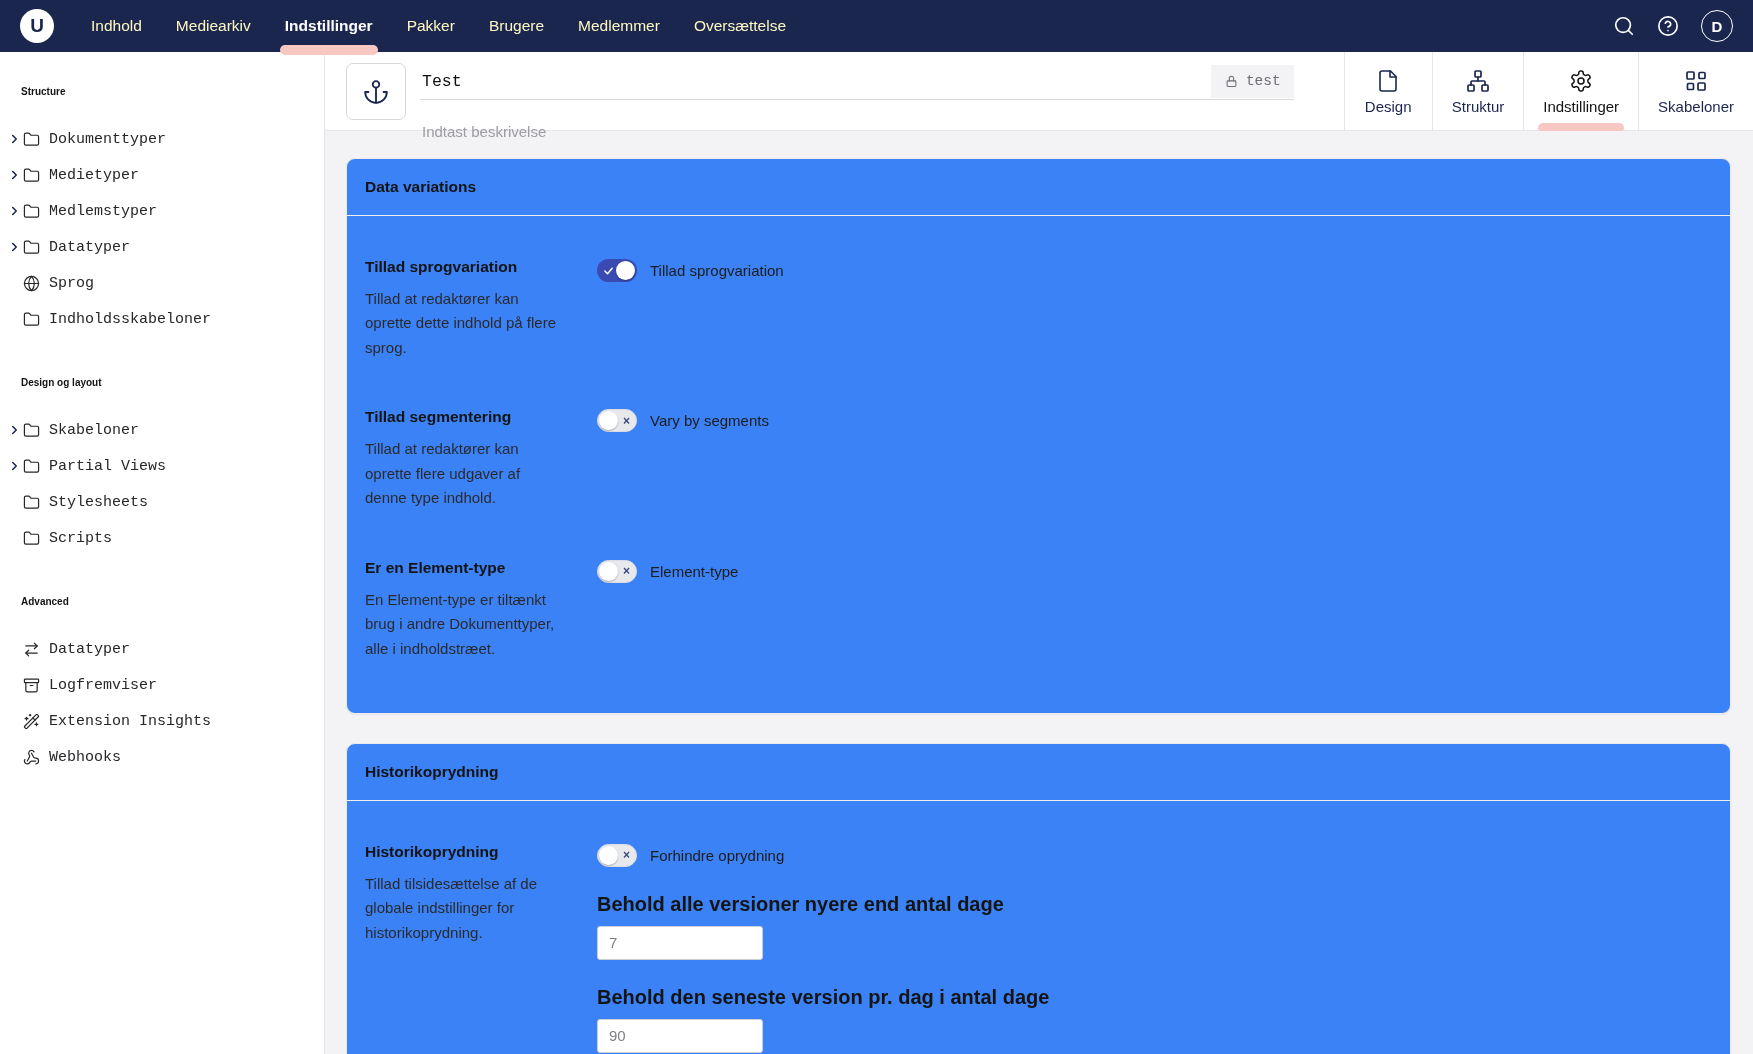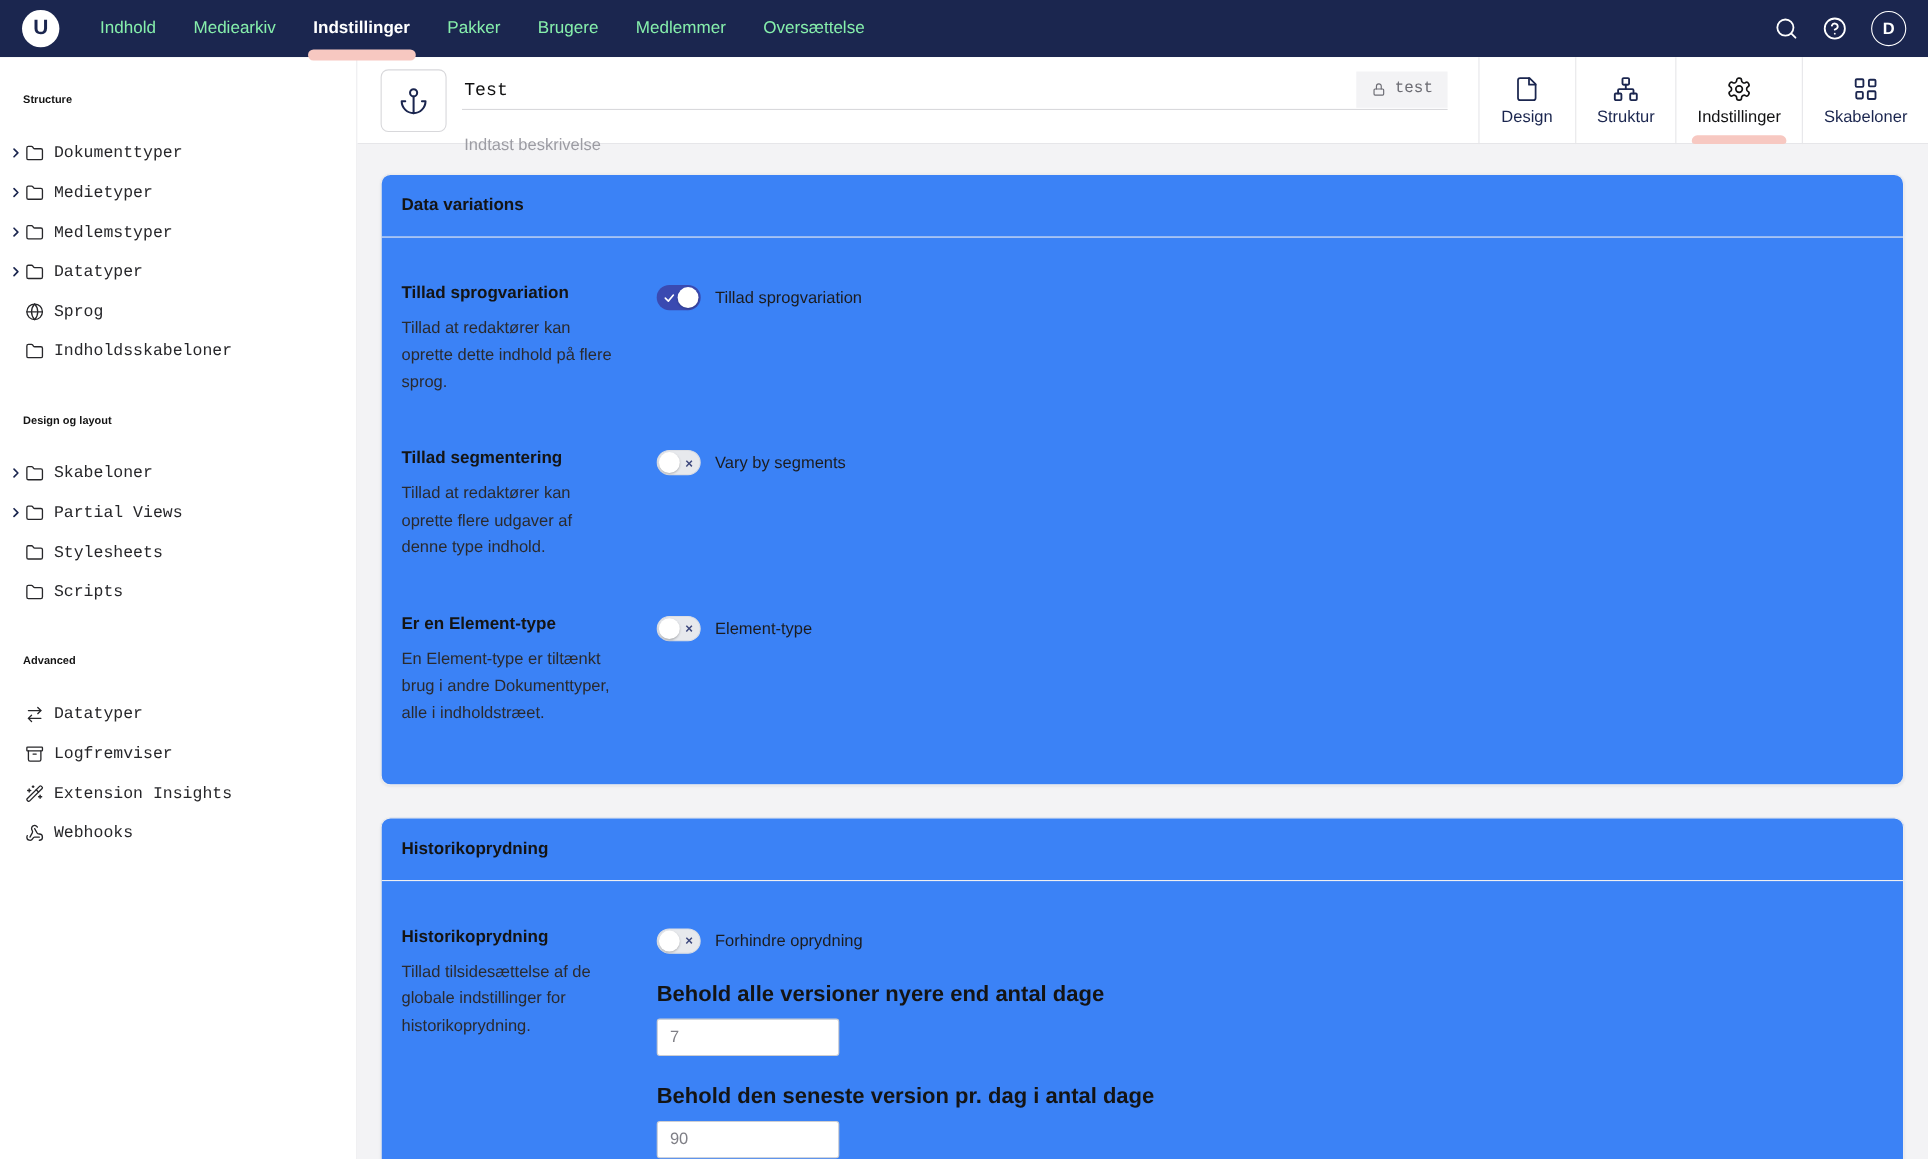--- a/index.html
+++ b/index.html
@@ -11,21 +11,21 @@
   }
   svg { display:block; }
 
   
   .topnav { height:52px; background:#1b264f; display:flex; align-items:center; padding:0 20px; }
   .logo { width:34px; height:34px; border-radius:50%; background:#fff; color:#1b264f;
           display:flex; align-items:center; justify-content:center;
           font-weight:800; font-size:19px; margin-right:20px; flex:none; }
   .nav-items { display:flex; height:52px; align-items:stretch; }
   .nav-item { position:relative; display:flex; align-items:center; padding:0 17px;
-              color:#86efac; font-size:15.5px; cursor:pointer; white-space:nowrap; }
+              color:#fef9c3; font-size:15.5px; cursor:pointer; white-space:nowrap; }
   .nav-item.active { color:#fff; font-weight:700; }
   .nav-item.active::after { content:""; position:absolute; left:12px; right:12px; bottom:-3px;
               height:10px; border-radius:6px; background:#f7c8c1; }
   .topnav-right { margin-left:auto; display:flex; align-items:center; gap:22px; color:#fff; }
   .topnav-icon { width:22px; height:22px; color:#fff; cursor:pointer; }
   .avatar { width:32px; height:32px; border-radius:50%; border:1.8px solid #fff;
             display:flex; align-items:center; justify-content:center;
             font-weight:700; font-size:15px; color:#fff; cursor:pointer; }
 
   
@@ -55,21 +55,21 @@
   .name-row { display:flex; align-items:center; border-bottom:1px solid #d9d9dc; height:37px;font-family:Liberation Mono, monospace; }
   .name-input { flex:1; border:none; outline:none; font-family:inherit;
                 font-size:16.5px; color:#0f0f10; padding:0 2px; min-width:0; background:transparent; }
   .alias-box { display:flex; align-items:center; gap:7px; background:#f3f3f5; color:#6d6d74;
                font-size:14.5px; height:33px; padding:0 13px; cursor:pointer; flex:none; }
   .alias-box .lock { width:15px; height:15px; color:#6d6d74; }
   .desc-input { width:100%; border:none; outline:none; font-family:inherit; font-size:15px;
                 margin-top:23px; padding:0 2px; background:transparent; color:#3f3f44; }
   .desc-input::placeholder { color:#9c9ca3; }
 
-  .tabs { display:flex; align-self:stretch; margin-top:-11px; height:79px; flex:none; }
+  .tabs { display:flex; align-self:stretch; margin-top:-11px; height:79px; flex:none;margin-left:22px; }
   .tab { position:relative; display:flex; flex-direction:column; align-items:center; justify-content:center;
          gap:5px; padding:0 19px; min-width:88px; border-left:1px solid #e6e6e9;
          color:#1b264f; font-size:15px; cursor:pointer; white-space:nowrap; }
   .tab-ico { width:24px; height:24px; }
   .tab.active { color:#121213; }
   .tab.active::after { content:""; position:absolute; left:14px; right:14px; bottom:0;
          height:8px; border-radius:5px 5px 3px 3px; background:#f7c8c1; }
 
   
   .content { flex:1; padding:27px 22px 0 21px; overflow:hidden; }

